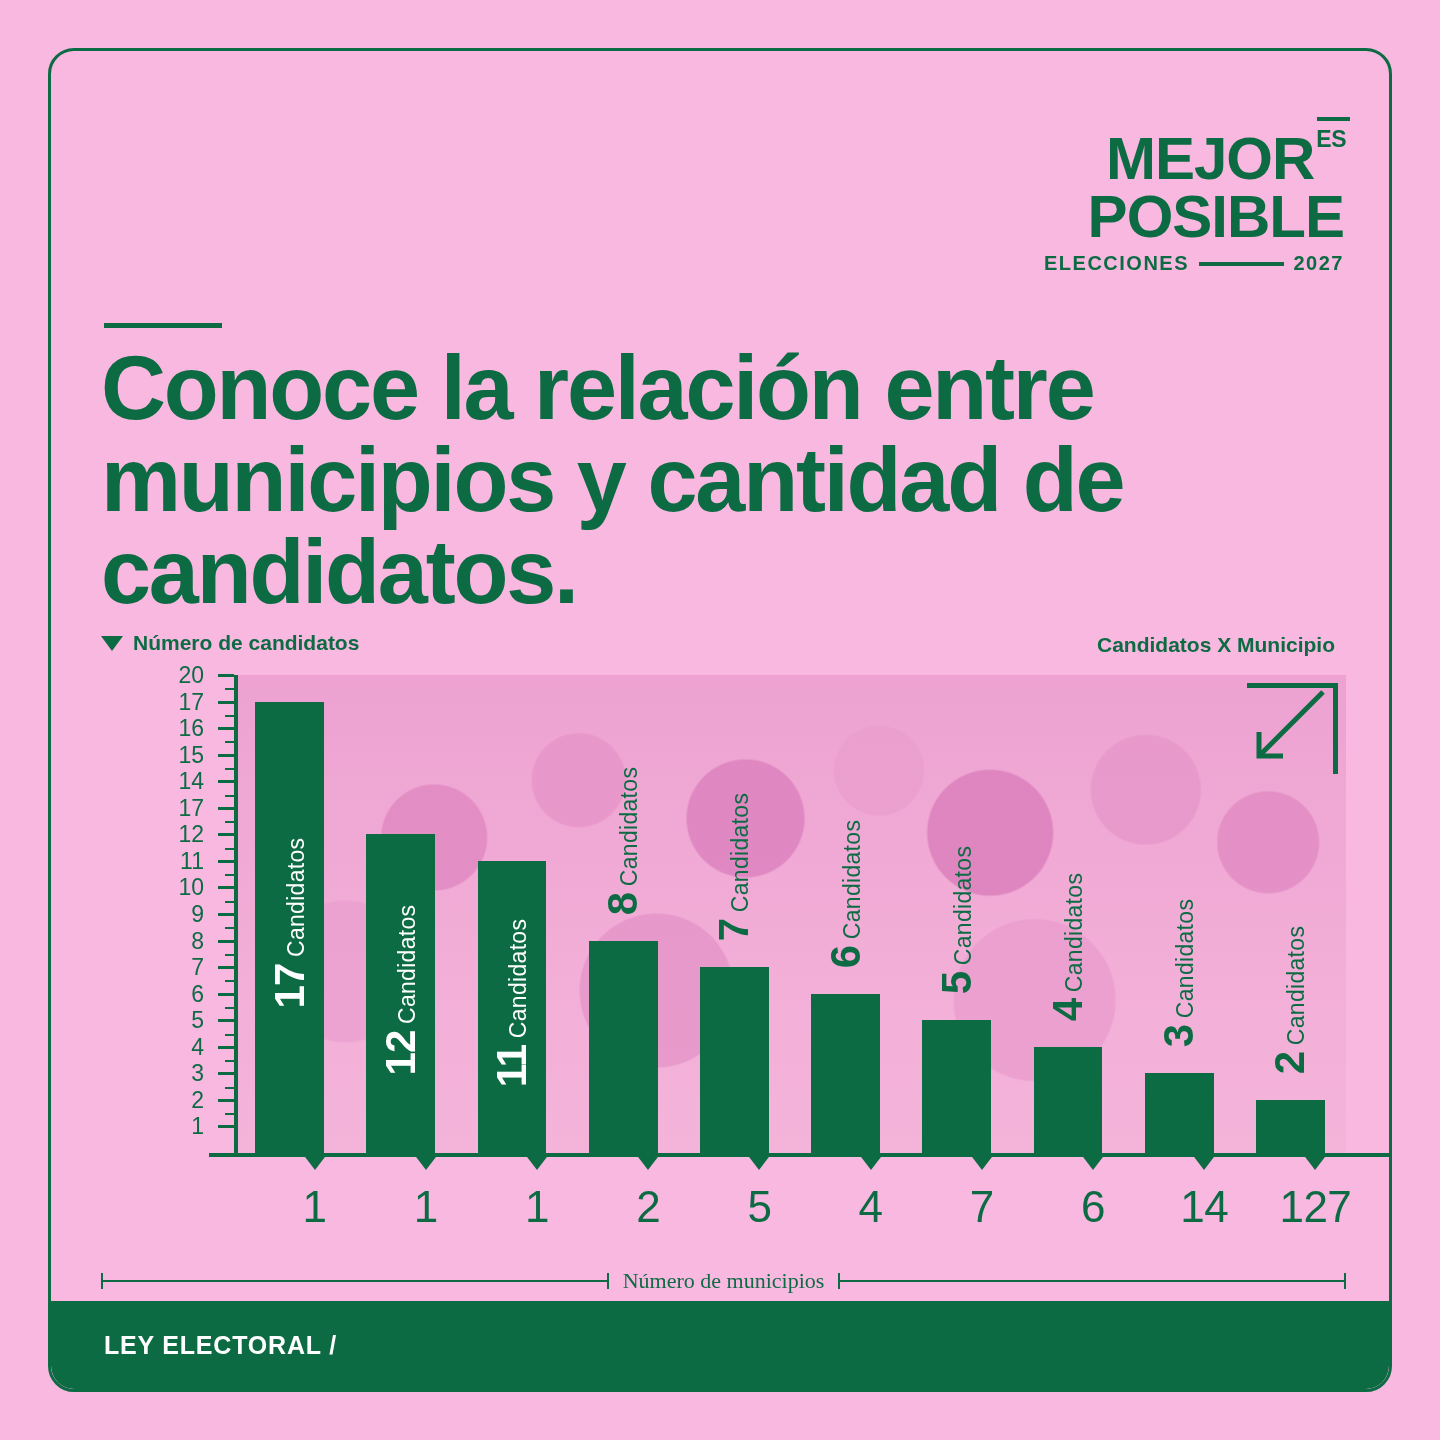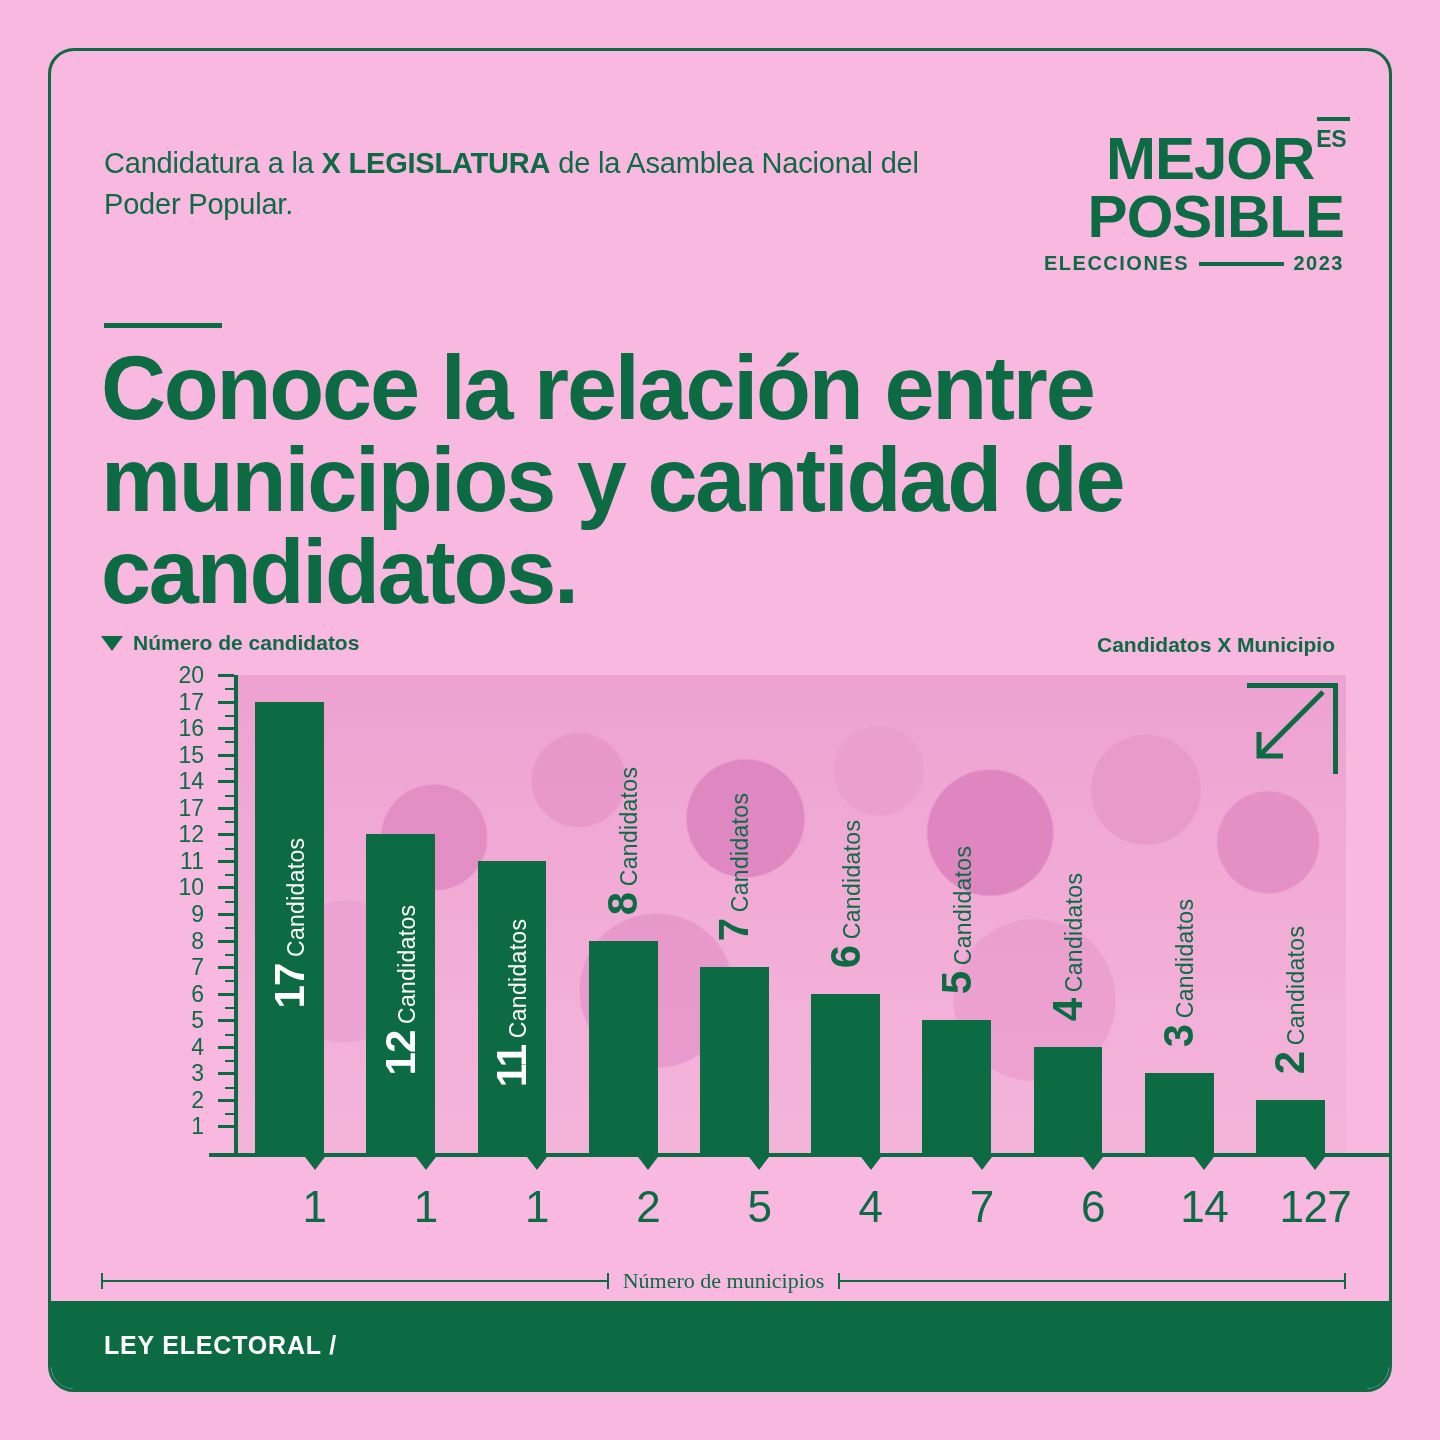--- a/index.html
+++ b/index.html
@@ -343,31 +343,28 @@
     font-weight: 700;
     letter-spacing: .8px;
   }
 </style>
 </head>
 <body>
 
 <div class="poster">
 
   <div class="header">
-    <div class="kicker">
-      <span>Candidatura a la </span><b>X LEGISLATURA</b><span> de la Asamblea Nacional del Poder Popular.</span>
-    </div>
 
     <div class="logo">
       <div class="logo-l1"><span>MEJOR</span><span class="logo-es">ES</span></div>
       <div class="logo-l2"><span>POSIBLE</span></div>
       <div class="logo-sub">
         <span>ELECCIONES</span>
         <span class="rule"></span>
-        <span>2023</span>
+        <span>2027</span>
       </div>
     </div>
   </div>
 
   <div class="short-rule"></div>
   <div class="headline">Conoce la relación entre municipios y cantidad de candidatos.</div>
 
   <div class="chart-wrap">
     <div class="axis-top-label">
       <span class="tri-down"></span>

